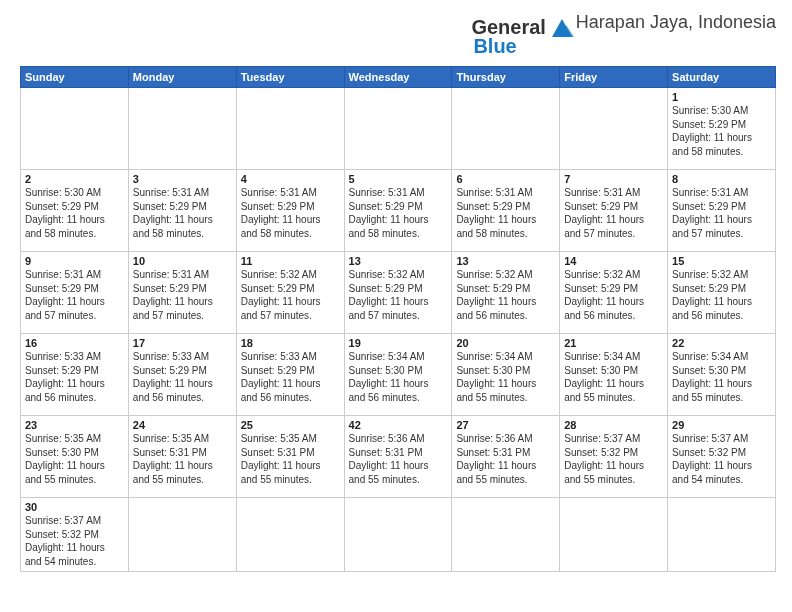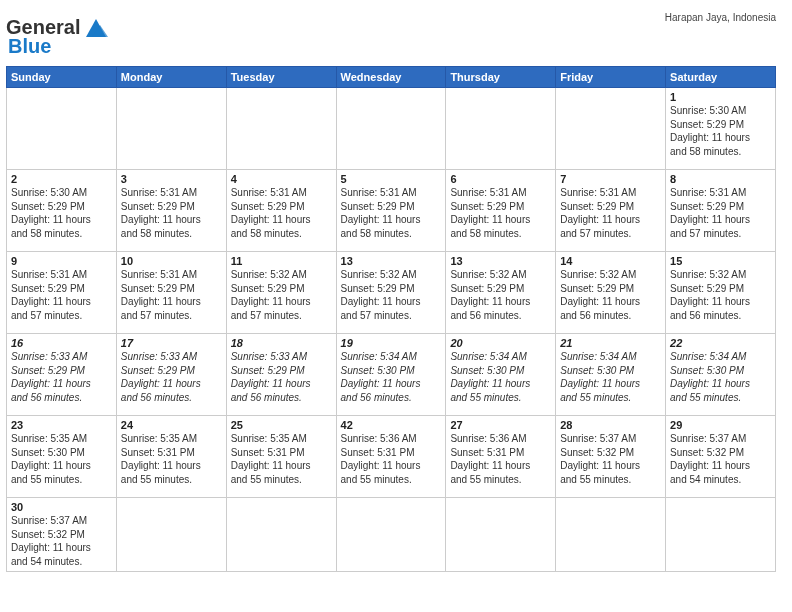--- a/index.html
+++ b/index.html
@@ -6,23 +6,24 @@
     body {
       width: 792px;
       height: 612px;
       font-family: Arial, sans-serif;
       background: #fff;
       overflow: hidden;
     }
     .page {
       width: 792px;
       height: 524px;
-      padding: 12px 16px 10px 6px;
+      padding: 12px 16px 10px 20px;
       display: flex;
       flex-direction: column;
+      align-items: flex-end;
     }
     .header {
       display: flex;
       align-items: flex-start;
       justify-content: space-between;
       margin-bottom: 8px;
     }
     .logo {
       display: flex;
       flex-direction: column;
@@ -32,21 +33,21 @@
     .title-block {
       text-align: right;
     }
     .month-year {
       font-size: 32px;
       font-weight: bold;
       color: #222;
       line-height: 1.1;
     }
     .location {
-      font-size: 10px;
+      font-size: 18px;
       color: #444;
     }
     .calendar {
       flex: 1;
       border: 1px solid #ccc;
       border-collapse: collapse;
       width: 100%;
       table-layout: fixed;
     }
     .calendar th {
@@ -226,21 +227,21 @@
 and 56 minutes.</div>
           </td>
           <td>
             <span class="day-num">15</span>
             <div class="cell-info" style="white-space: pre-line;">Sunrise: 5:32 AM
 Sunset: 5:29 PM
 Daylight: 11 hours
 and 56 minutes.</div>
           </td>
         </tr>
-        <tr style="height: 82px; font-style: italic;">
+        <tr style="height: 82px;">
           <td>
             <span class="day-num">16</span>
             <div class="cell-info" style="white-space: pre-line;">Sunrise: 5:33 AM
 Sunset: 5:29 PM
 Daylight: 11 hours
 and 56 minutes.</div>
           </td>
           <td>
             <span class="day-num">17</span>
             <div class="cell-info" style="white-space: pre-line;">Sunrise: 5:33 AM

